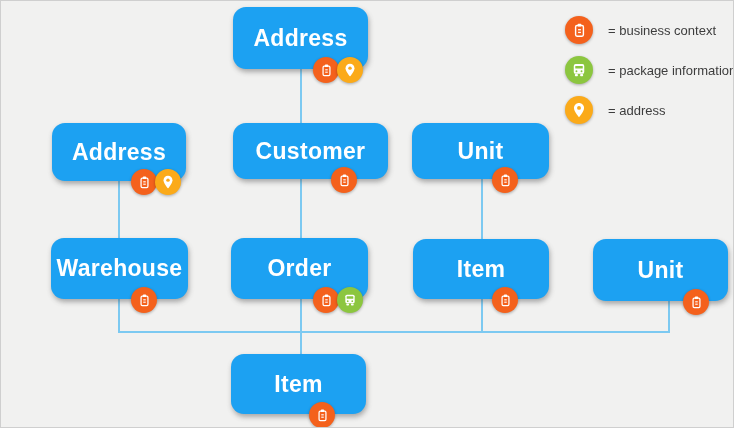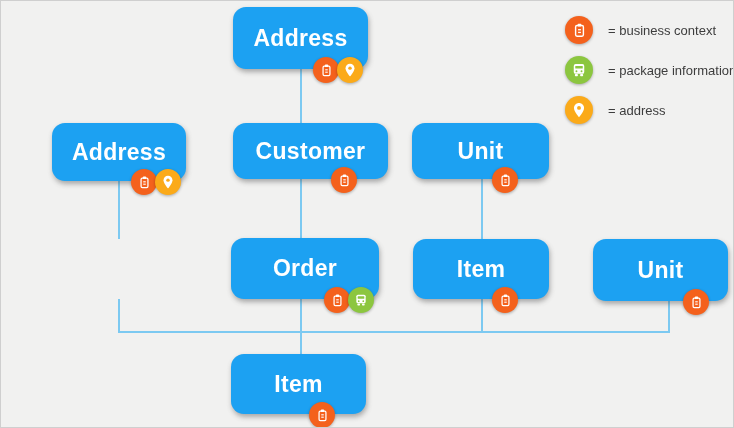--- a/index.html
+++ b/index.html
@@ -45,21 +45,21 @@
     color: #ffffff;
     font-weight: bold;
     font-size: 23px;
     letter-spacing: 0.3px;
   }
   .n1 { left: 232px; top: 6px;   width: 135px; height: 62px; }
   .n2 { left: 51px;  top: 122px; width: 134px; height: 58px; }
   .n3 { left: 232px; top: 122px; width: 155px; height: 56px; }
   .n4 { left: 411px; top: 122px; width: 137px; height: 56px; }
   .n5 { left: 50px;  top: 237px; width: 137px; height: 61px; }
-  .n6 { left: 230px; top: 237px; width: 148px; height: 61px; }
+  .n6 { left: 230px; top: 237px; width: 137px; height: 61px; }
   .n7 { left: 412px; top: 238px; width: 136px; height: 60px; justify-content: center; }
   .n8 { left: 592px; top: 238px; width: 135px; height: 62px; }
   .n9 { left: 230px; top: 353px; width: 135px; height: 60px; }
 
   
   .badges {
     position: absolute;
     bottom: -14px;
     right: 31px;
     display: flex;
@@ -180,20 +180,33 @@
         <svg viewBox="0 0 24 24" width="15" height="15">
             <rect x="6.5" y="5" width="11" height="15" rx="2" fill="none" stroke="#fff" stroke-width="2"></rect>
             <rect x="9.5" y="2.5" width="5" height="4" rx="1" fill="#fff"></rect>
             <rect x="10" y="10" width="4" height="1.8" fill="#fff"></rect>
             <rect x="10" y="13.8" width="4" height="1.8" fill="#fff"></rect>
           </svg>
       </span>
     </span>
   </div>
 
+  <div class="node n5">
+    <span class="nlabel">Warehouse</span>
+    <span class="badges">
+      <span class="badge b-business">
+        <svg viewBox="0 0 24 24" width="15" height="15">
+            <rect x="6.5" y="5" width="11" height="15" rx="2" fill="none" stroke="#fff" stroke-width="2"></rect>
+            <rect x="9.5" y="2.5" width="5" height="4" rx="1" fill="#fff"></rect>
+            <rect x="10" y="10" width="4" height="1.8" fill="#fff"></rect>
+            <rect x="10" y="13.8" width="4" height="1.8" fill="#fff"></rect>
+          </svg>
+      </span>
+    </span>
+  </div>
 
   <div class="node n6">
     <span class="nlabel">Order</span>
     <span class="badges two">
       <span class="badge b-business">
         <svg viewBox="0 0 24 24" width="15" height="15">
             <rect x="6.5" y="5" width="11" height="15" rx="2" fill="none" stroke="#fff" stroke-width="2"></rect>
             <rect x="9.5" y="2.5" width="5" height="4" rx="1" fill="#fff"></rect>
             <rect x="10" y="10" width="4" height="1.8" fill="#fff"></rect>
             <rect x="10" y="13.8" width="4" height="1.8" fill="#fff"></rect>

